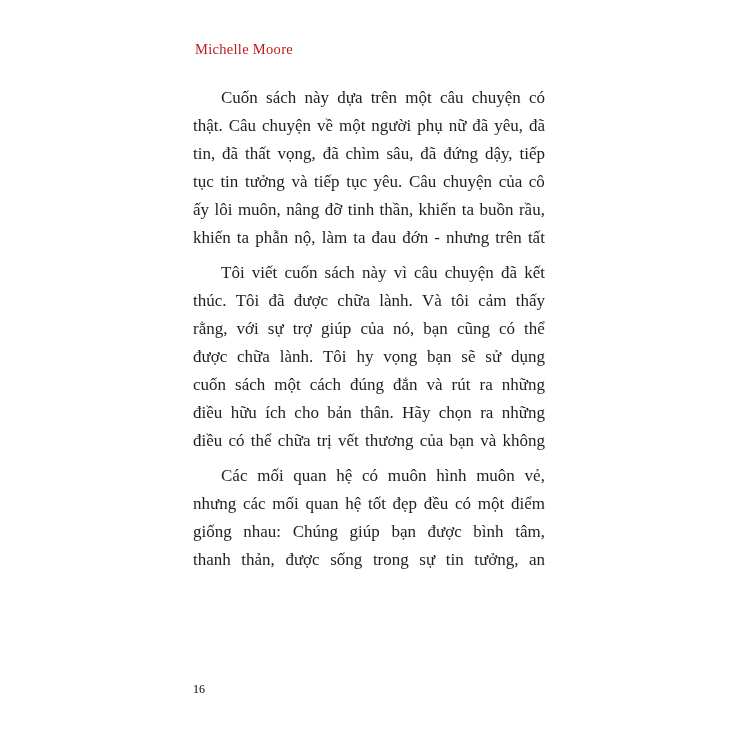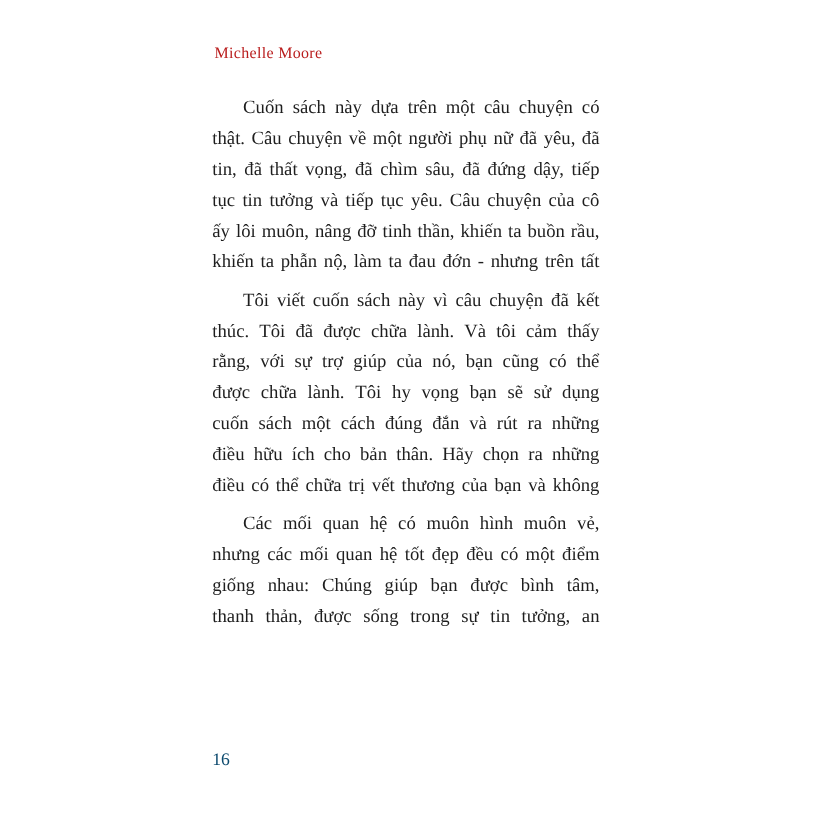--- a/index.html
+++ b/index.html
@@ -52,22 +52,22 @@
     display: block;
     justify-content: flex-start;
   }
   .line span {
     display: inline-block;
   }
   .folio {
     position: absolute;
     left: 193px;
     top: 682px;
-    font-size: 16px;
-    color: #0c4a6e;
+    font-size: 12px;
+    color: #000000;
   }
 </style>
 </head>
 <body>
 
 <div class="book-page">
   <div class="running-head">Michelle Moore</div>
 
   <div class="page-body">
       <div class="paragraph">

